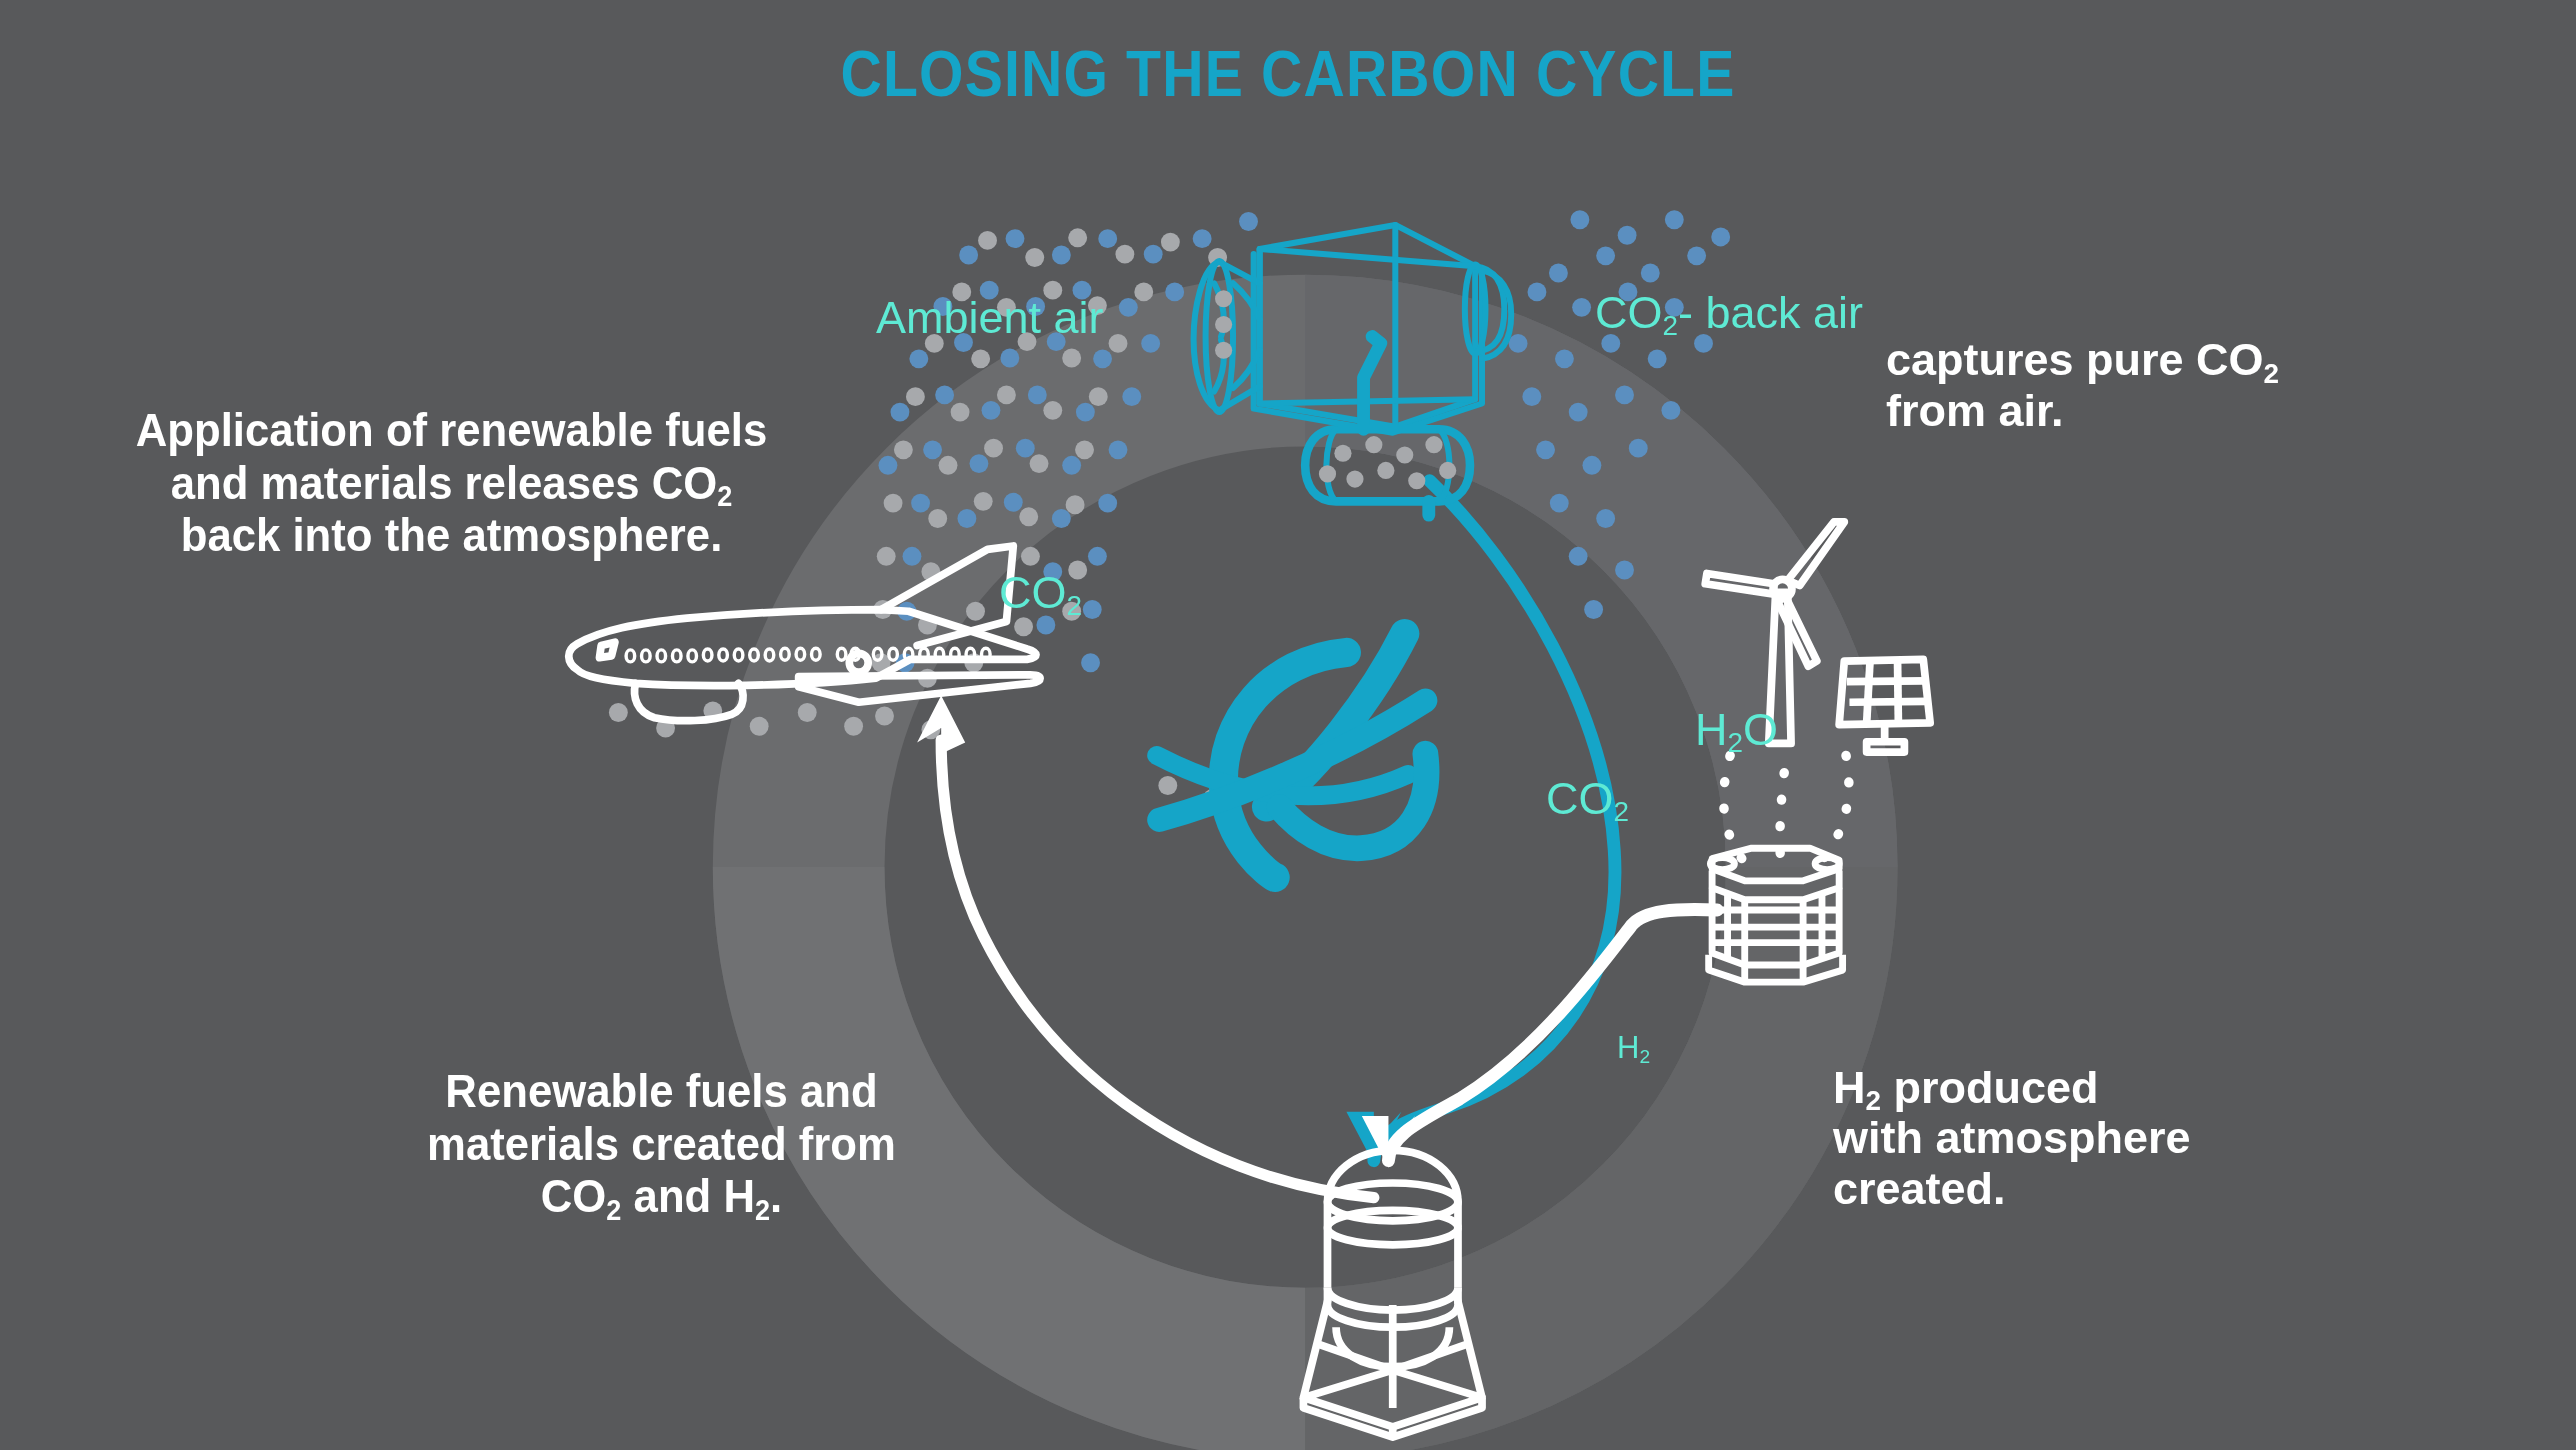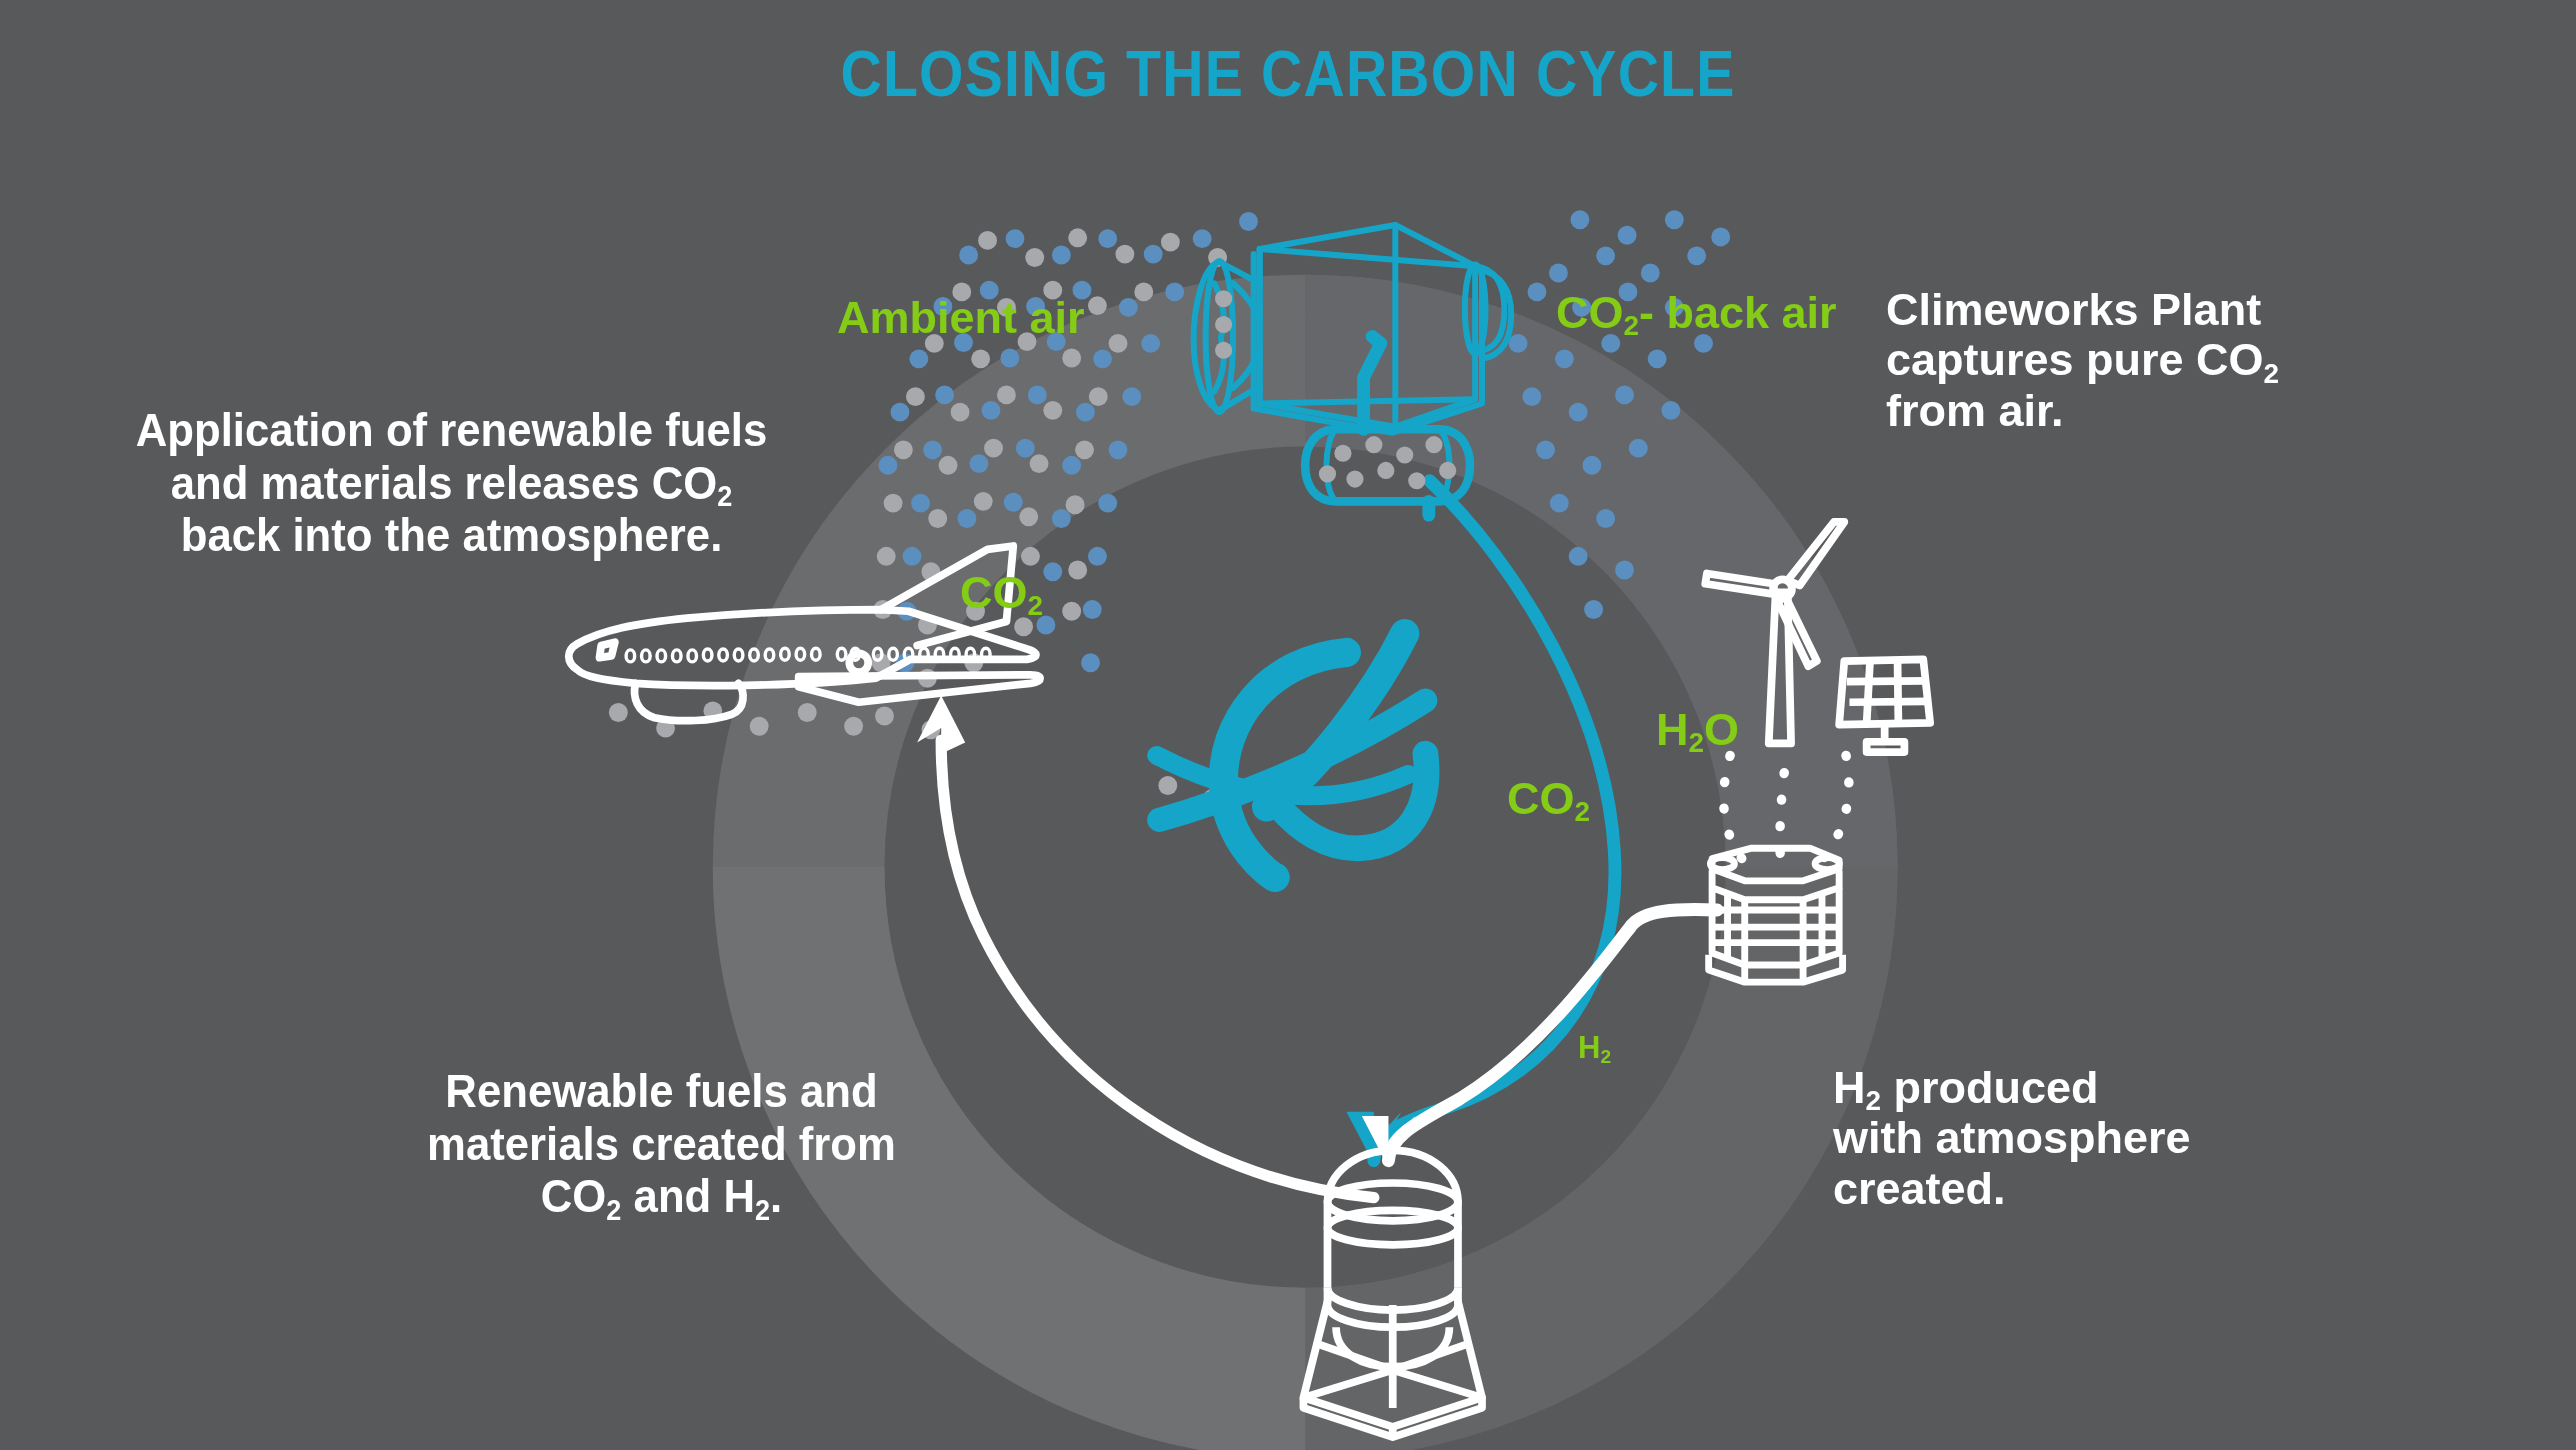--- a/index.html
+++ b/index.html
@@ -49,24 +49,25 @@
   }
 
   #txt-application { top: 404px; left: 52px; width: 799px; text-align: center; transform-origin: 50% 50%; }
   #txt-renewable   { top: 1065px; left: 361px; width: 601px; text-align: center; transform-origin: 50% 50%; }
   #txt-plant       { top: 285px;  left: 1886px; width: 550px; text-align: left; }
   #txt-h2          { top: 1063px; left: 1833px; width: 532px; text-align: left; }
 
   
   .ilabel {
     position: absolute;
-    color: #84cc16;
+    color: #5eead4;
     font-family: "Liberation Sans", sans-serif;
-    font-weight: bold;
+    font-weight: normal;
     white-space: nowrap;
+    margin-left: 39px;
   }
   .ilabel sub { font-size: 0.62em; vertical-align: baseline; position: relative; top: 0.26em; }
 
   #lbl-ambient  { top: 292px;  left: 837px;  font-size: 45px;
                   font-family:"Liberation Sans Narrow","Liberation Sans",sans-serif; }
   #lbl-cofree   { top: 287px;  left: 1556px; font-size: 45px; }
   #lbl-co2-left { top: 567px;  left: 960px; font-size: 45px;
                   font-family:"Liberation Sans Narrow","Liberation Sans",sans-serif; }
   #lbl-co2-mid  { top: 773px;  left: 1507px; font-size: 45px; }
   #lbl-h2o      { top: 704px;  left: 1656px; font-size: 45px; }
@@ -467,21 +468,21 @@
     <span>back into the atmosphere.</span>
   </div>
 
   <div class="tblock cond" id="txt-renewable">
     <span>Renewable fuels and</span><br>
     <span>materials created from</span><br>
     <span><span>CO</span><sub>2</sub><span> and H</span><sub>2</sub><span>.</span></span>
   </div>
 
   <div class="tblock reg" id="txt-plant">
-    <span>Climeworks Plant</span><br>
+    <br>
     <span><span>captures pure CO</span><sub>2</sub></span><br>
     <span>from air.</span>
   </div>
 
   <div class="tblock reg" id="txt-h2">
     <span><span>H</span><sub>2</sub><span> produced</span></span><br>
     <span>with atmosphere</span><br>
     <span>created.</span>
   </div>
 

